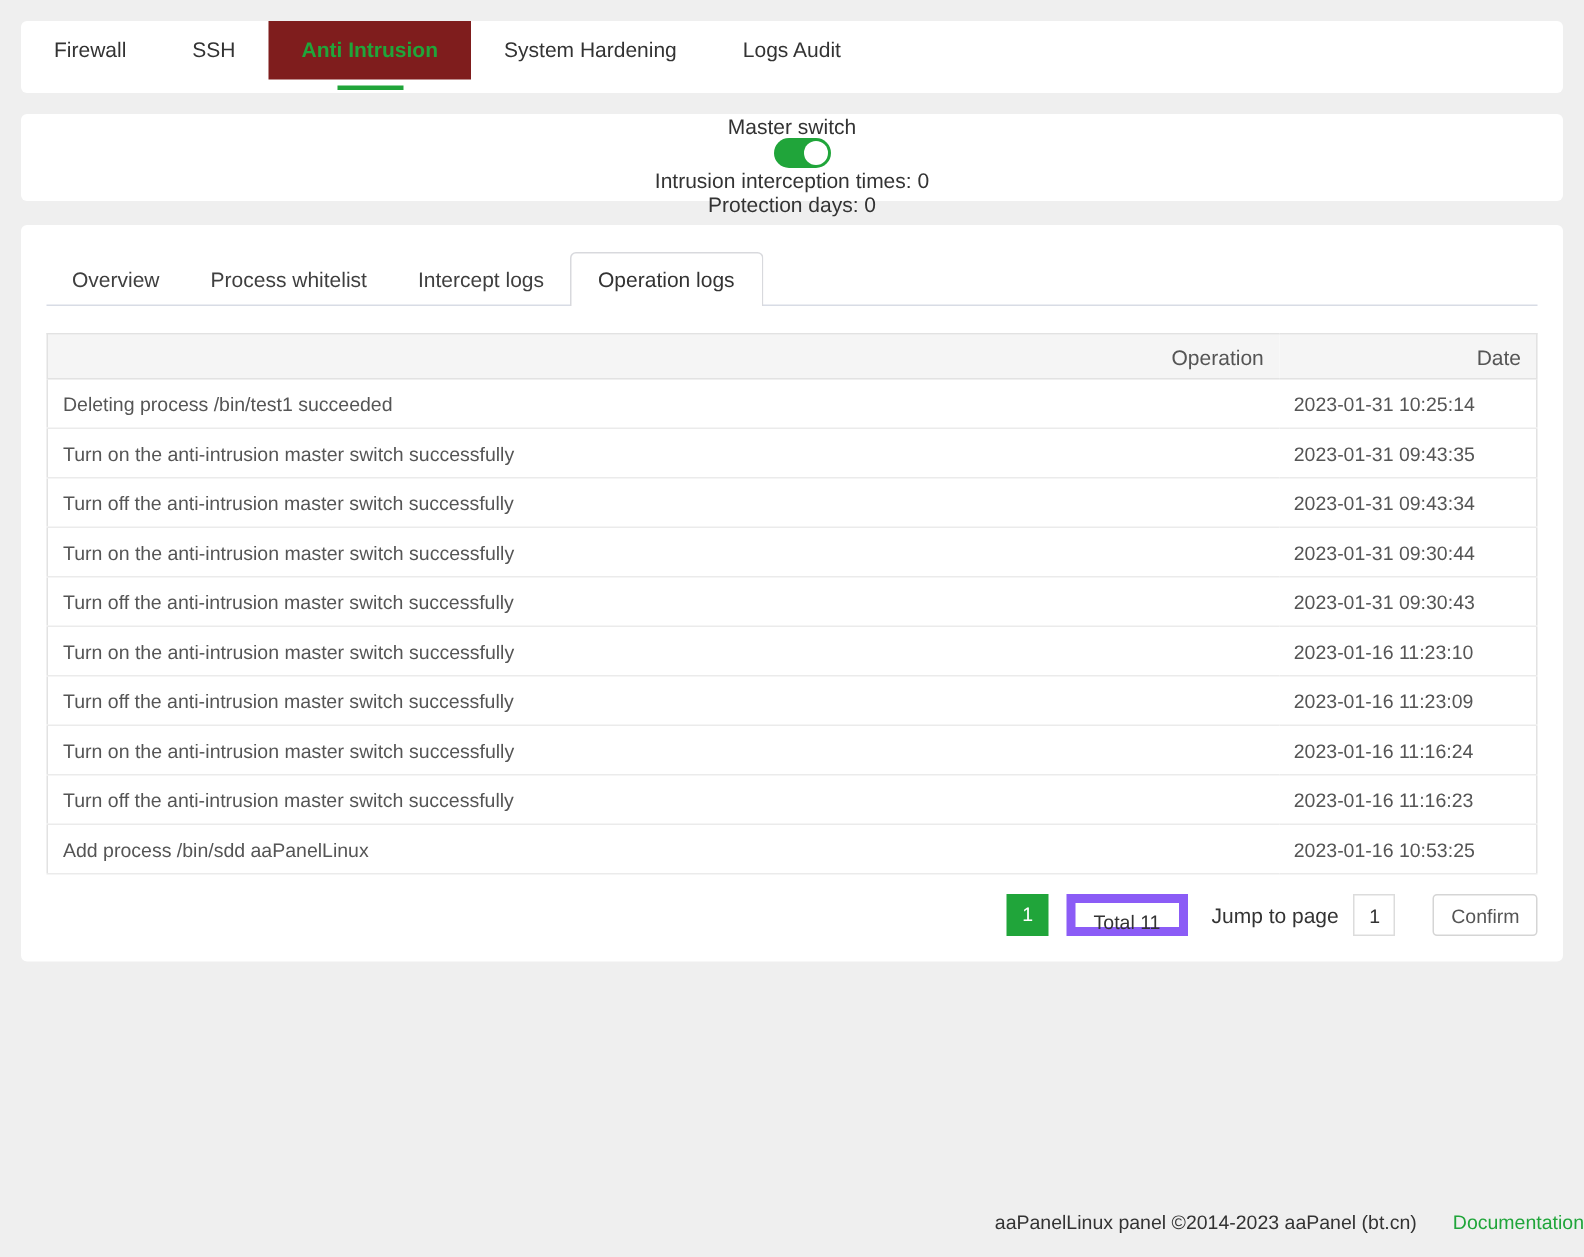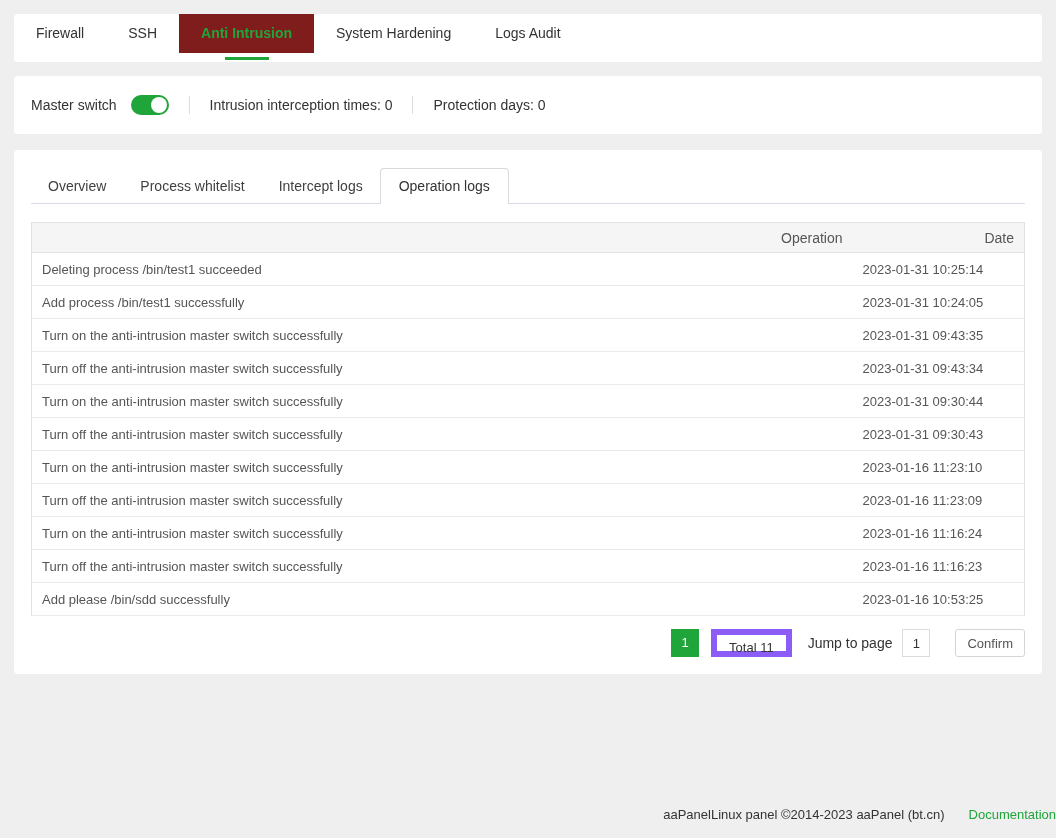--- a/index.html
+++ b/index.html
@@ -26,21 +26,21 @@
   .top-tab.active { background: #7f1d1d; color: #20a53a; font-weight: bold; }
   .top-tab.active::after {
     content: ""; position: absolute; top: 43px; left: 50%;
     width: 44px; margin-left: -22px; height: 3px; background: #20a53a;
   }
 
   
   .statusbar {
     margin-top: 14px; background: #fff; border-radius: 4px; height: 58px;
     display: flex; align-items: center; padding: 0 17px;
-    font-size: 14px; color: #333;
+    font-size: 14px; color: #333; flex-direction: column;
   }
   .switch {
     width: 38px; height: 20px; border-radius: 10px; background: #20a53a;
     position: relative; margin-left: 14px; cursor: pointer; flex: 0 0 auto;
   }
   .switch .knob {
     position: absolute; right: 2px; top: 2px; width: 16px; height: 16px;
     background: #fff; border-radius: 50%;
   }
   .vdiv { width: 1px; height: 18px; background: #ddd; margin: 0 20px; }
@@ -160,24 +160,20 @@
           <th class="col-date">Date</th>
         </tr>
       </thead>
       <tbody>
 
           <tr>
             <td>Deleting process /bin/test1 succeeded</td>
             <td class="col-date">2023-01-31 10:25:14</td>
           </tr>
 
-          <tr>
-            <td>Add process /bin/test1 successfully</td>
-            <td class="col-date">2023-01-31 10:24:05</td>
-          </tr>
 
           <tr>
             <td>Turn on the anti-intrusion master switch successfully</td>
             <td class="col-date">2023-01-31 09:43:35</td>
           </tr>
 
           <tr>
             <td>Turn off the anti-intrusion master switch successfully</td>
             <td class="col-date">2023-01-31 09:43:34</td>
           </tr>
@@ -206,21 +202,21 @@
             <td>Turn on the anti-intrusion master switch successfully</td>
             <td class="col-date">2023-01-16 11:16:24</td>
           </tr>
 
           <tr>
             <td>Turn off the anti-intrusion master switch successfully</td>
             <td class="col-date">2023-01-16 11:16:23</td>
           </tr>
 
           <tr>
-            <td>Add please /bin/sdd successfully</td>
+            <td>Add process /bin/sdd aaPanelLinux</td>
             <td class="col-date">2023-01-16 10:53:25</td>
           </tr>
         </tbody>
     </table>
 
     <div class="pagination">
       <span class="page-current">1</span>
       <span class="page-total">Total 11</span>
       <span class="jump-label">Jump to page</span>
       <input class="jump-input" value="1" style="">

